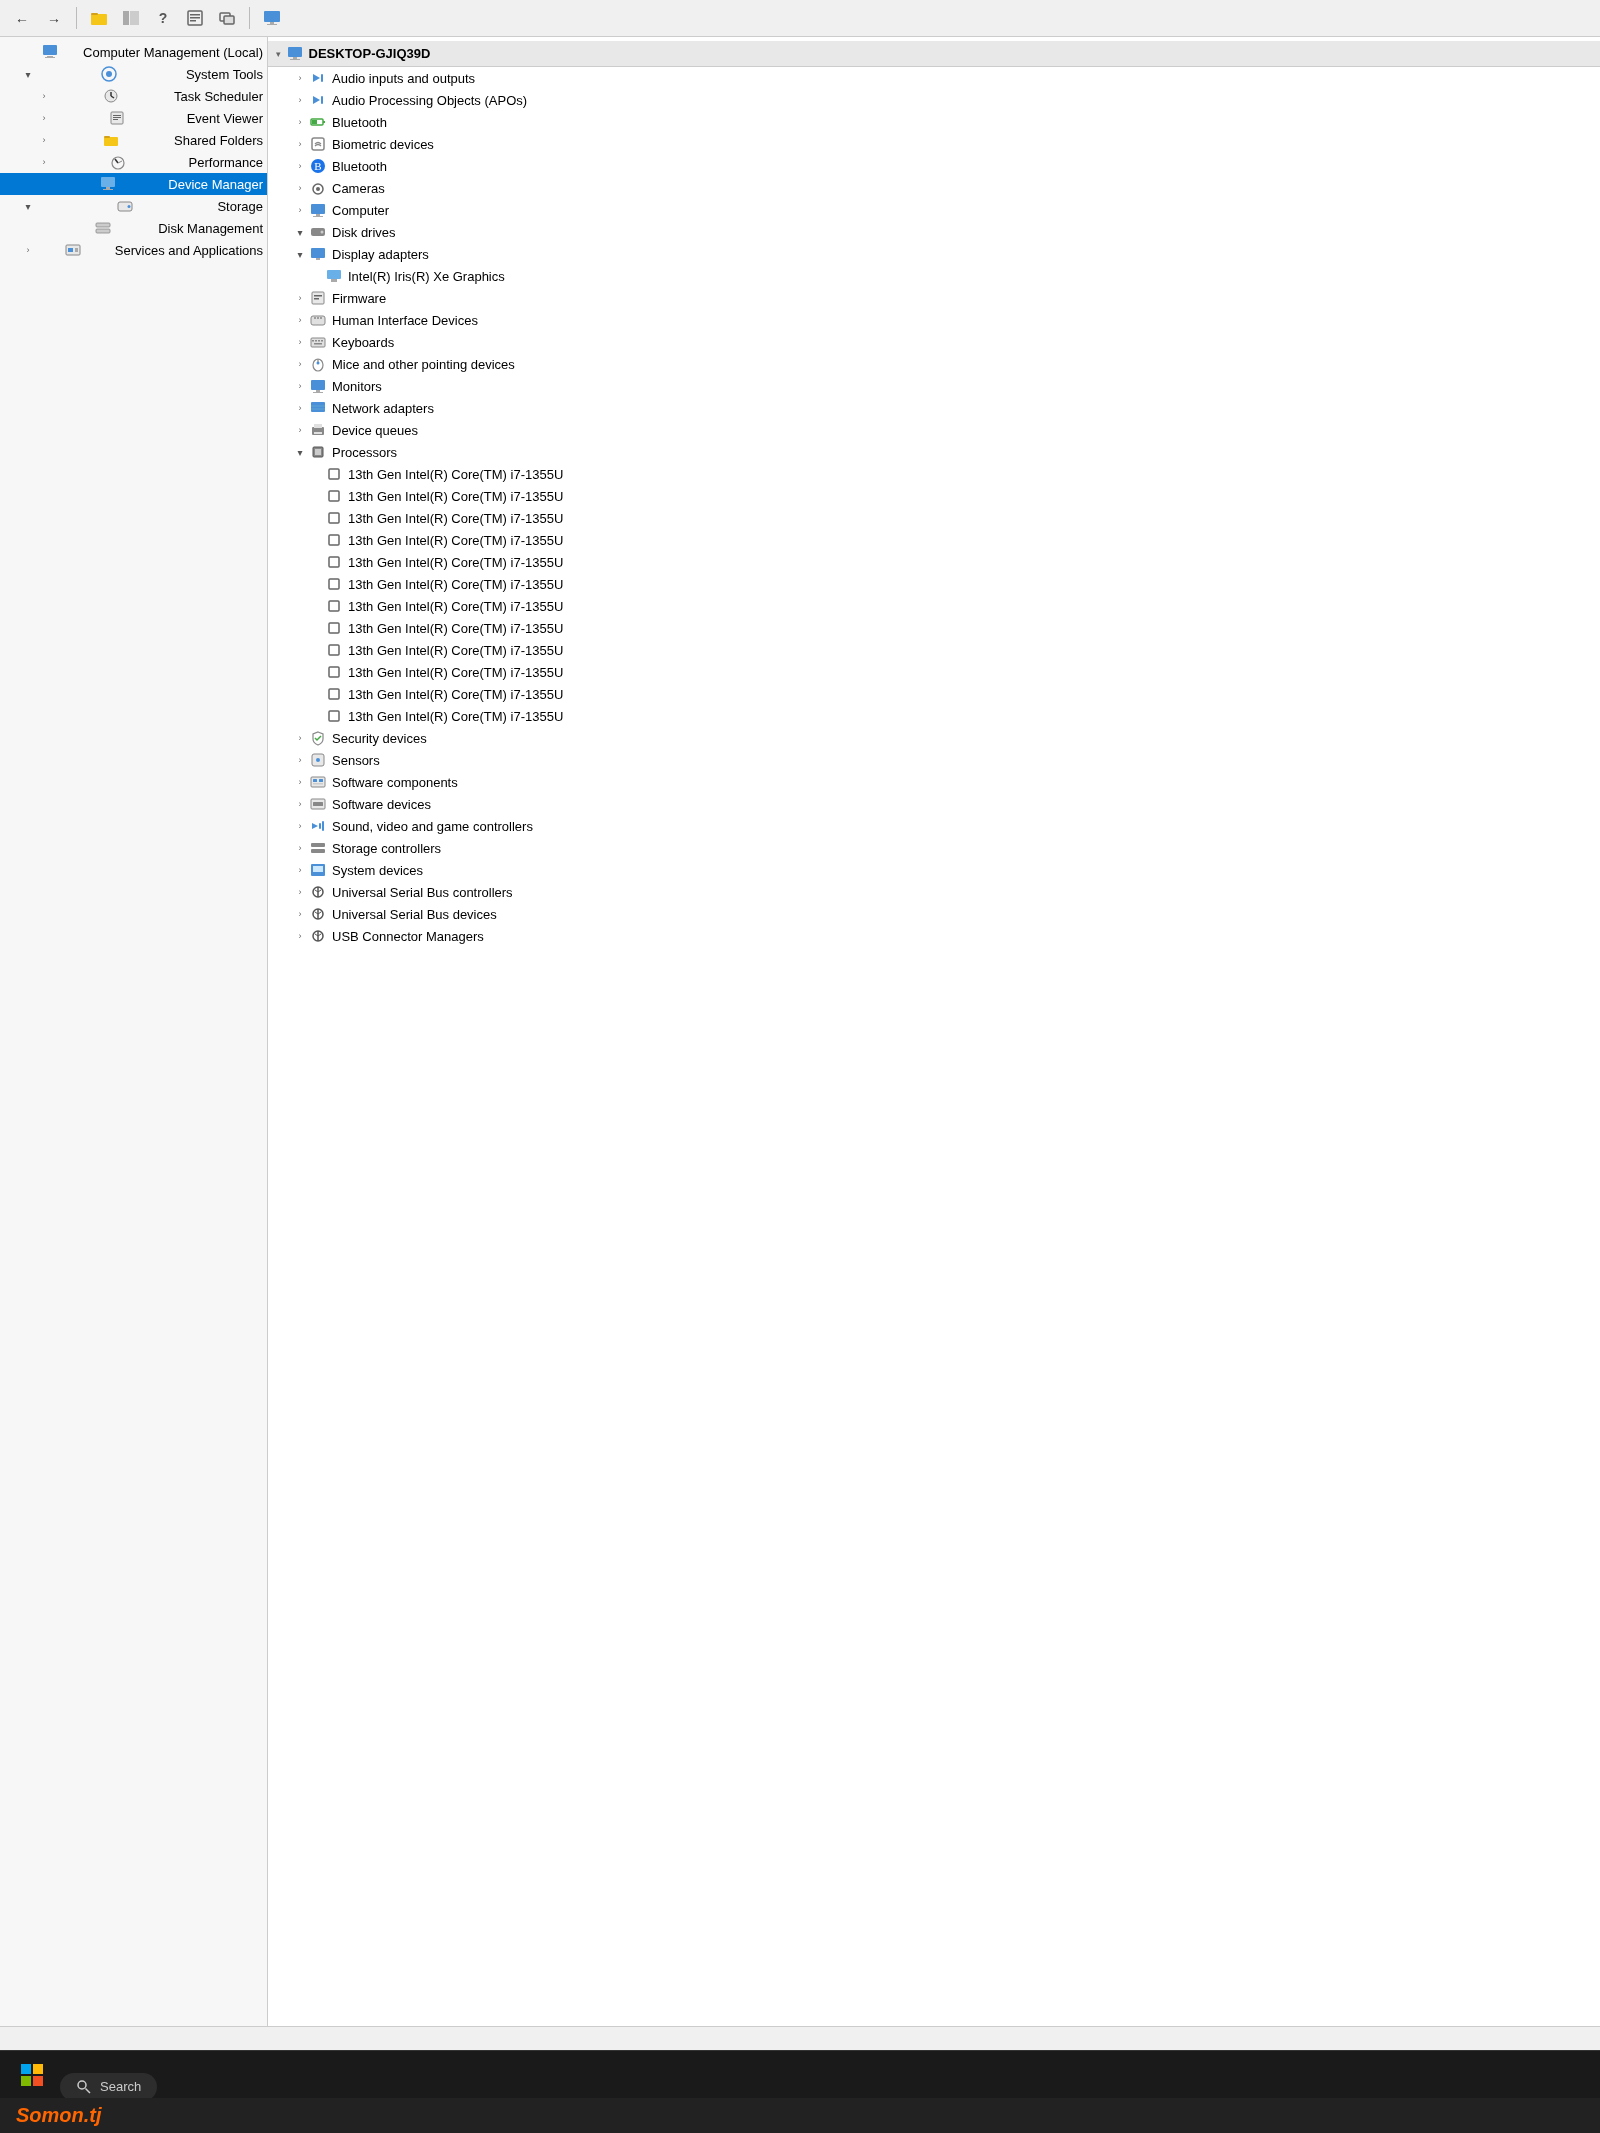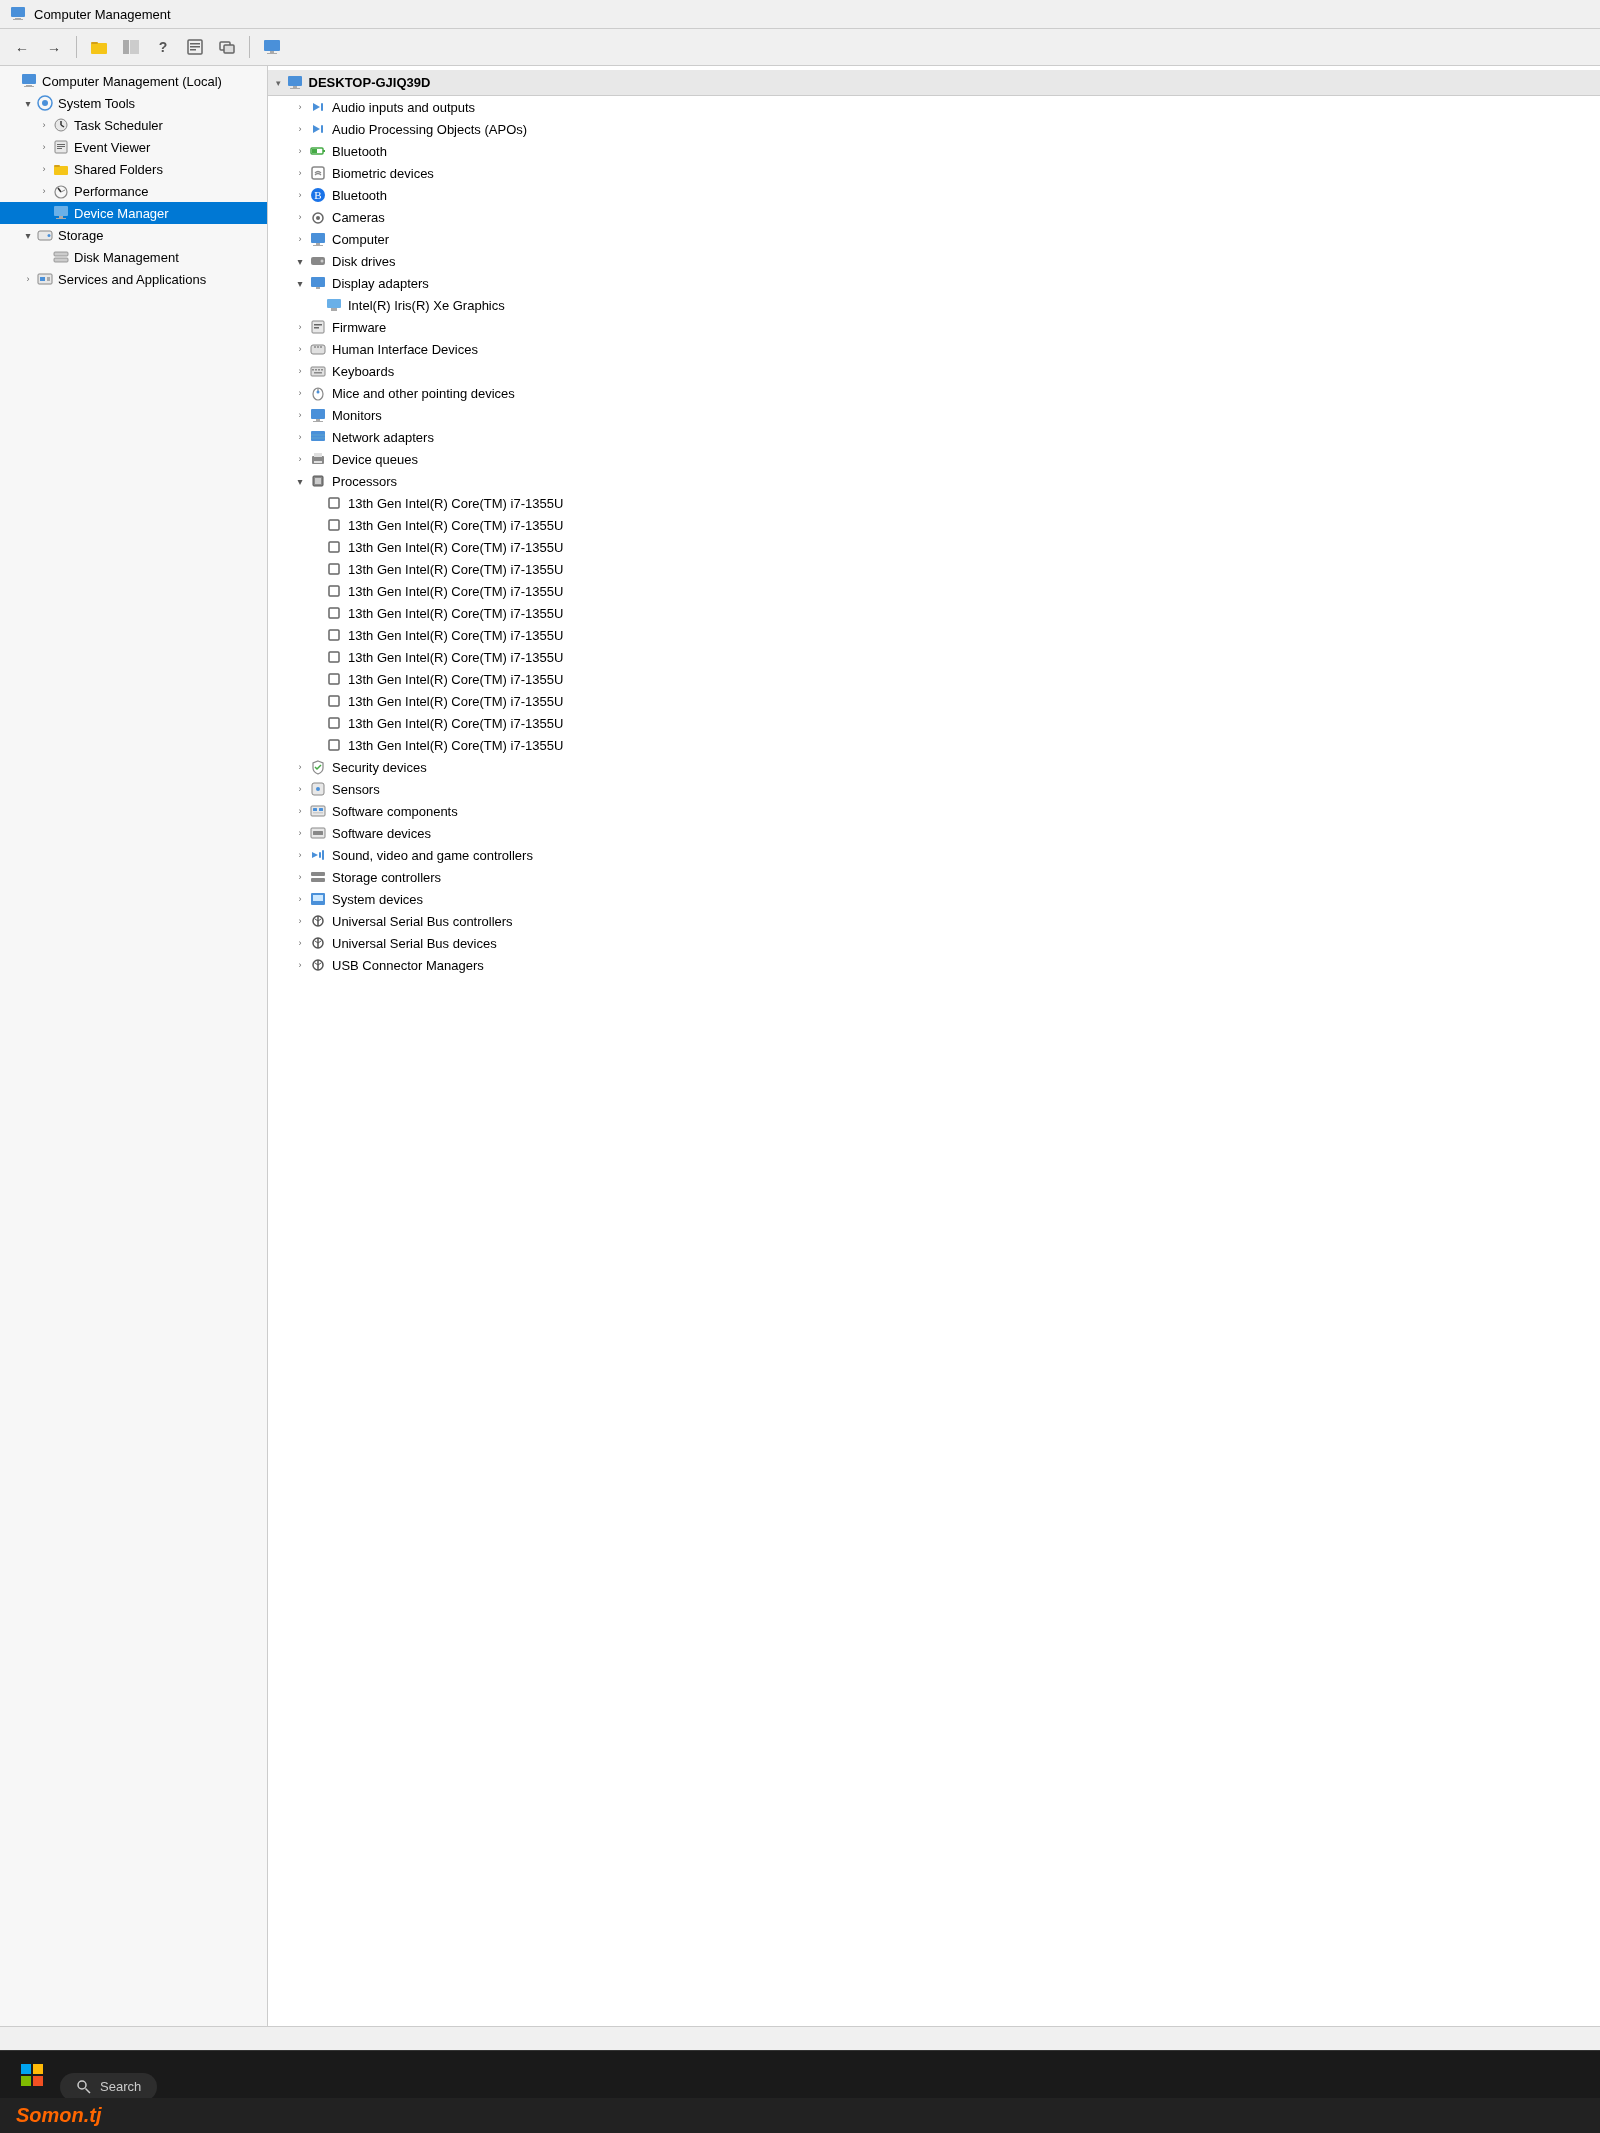--- a/index.html
+++ b/index.html
@@ -93,20 +93,21 @@
 
     
     .tree-item {
       display: flex;
       align-items: center;
       padding: 2px 4px;
       cursor: pointer;
       white-space: nowrap;
       user-select: none;
       height: 22px;
+      justify-content: space-between;
     }
     .tree-item.selected { background: #0078d4; color: white; }
     .tree-item.selected .tree-label { color: white; }
 
     .tree-expander {
       width: 16px; height: 16px;
       display: flex; align-items: center; justify-content: center;
       font-size: 9px;
       color: #555;
       flex-shrink: 0;
@@ -239,30 +240,20 @@
       flex: 1;
       display: flex;
       flex-direction: column;
     }
   </style>
 </head>
 <body>
 
 <div class="window-wrapper">
 
-  <div class="title-bar">
-    <div style="display:flex;align-items:center;gap:6px;">
-      <svg width="16" height="16" viewBox="0 0 16 16">
-        <rect width="14" height="10" x="1" y="1" rx="1" fill="#4a90d9"></rect>
-        <rect width="6" height="2" x="5" y="12" rx="0" fill="#aaa"></rect>
-        <rect width="10" height="1" x="3" y="13" rx="0" fill="#aaa"></rect>
-      </svg>
-    </div>
-    <span class="title-bar-text">Computer Management</span>
-  </div>
 
 
   <div class="toolbar">
     <button class="toolbar-btn">←</button>
     <button class="toolbar-btn">→</button>
     <div class="toolbar-sep"></div>
     <button class="toolbar-btn">
       <svg width="18" height="18" viewBox="0 0 18 18">
         <rect x="1" y="5" width="16" height="11" rx="1" fill="#f5c518"></rect>
         <rect x="1" y="4" width="7" height="2" rx="1" fill="#d4a017"></rect>

